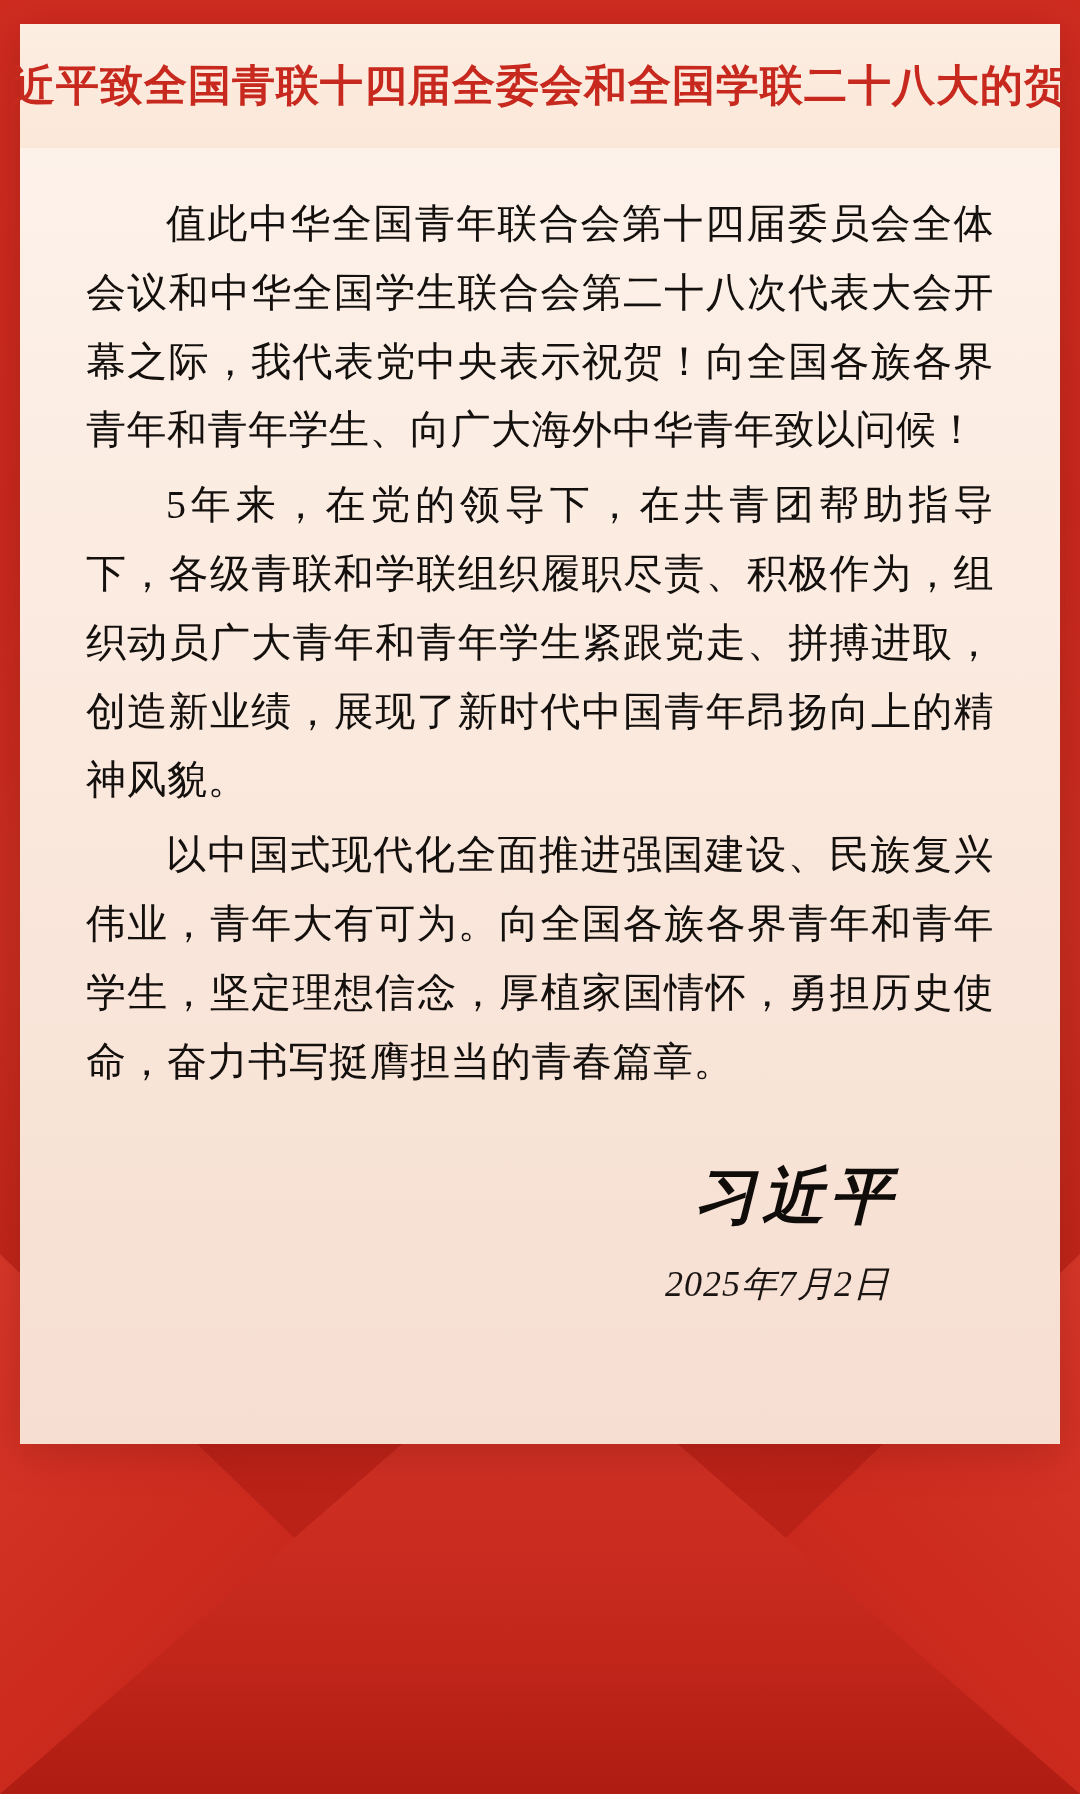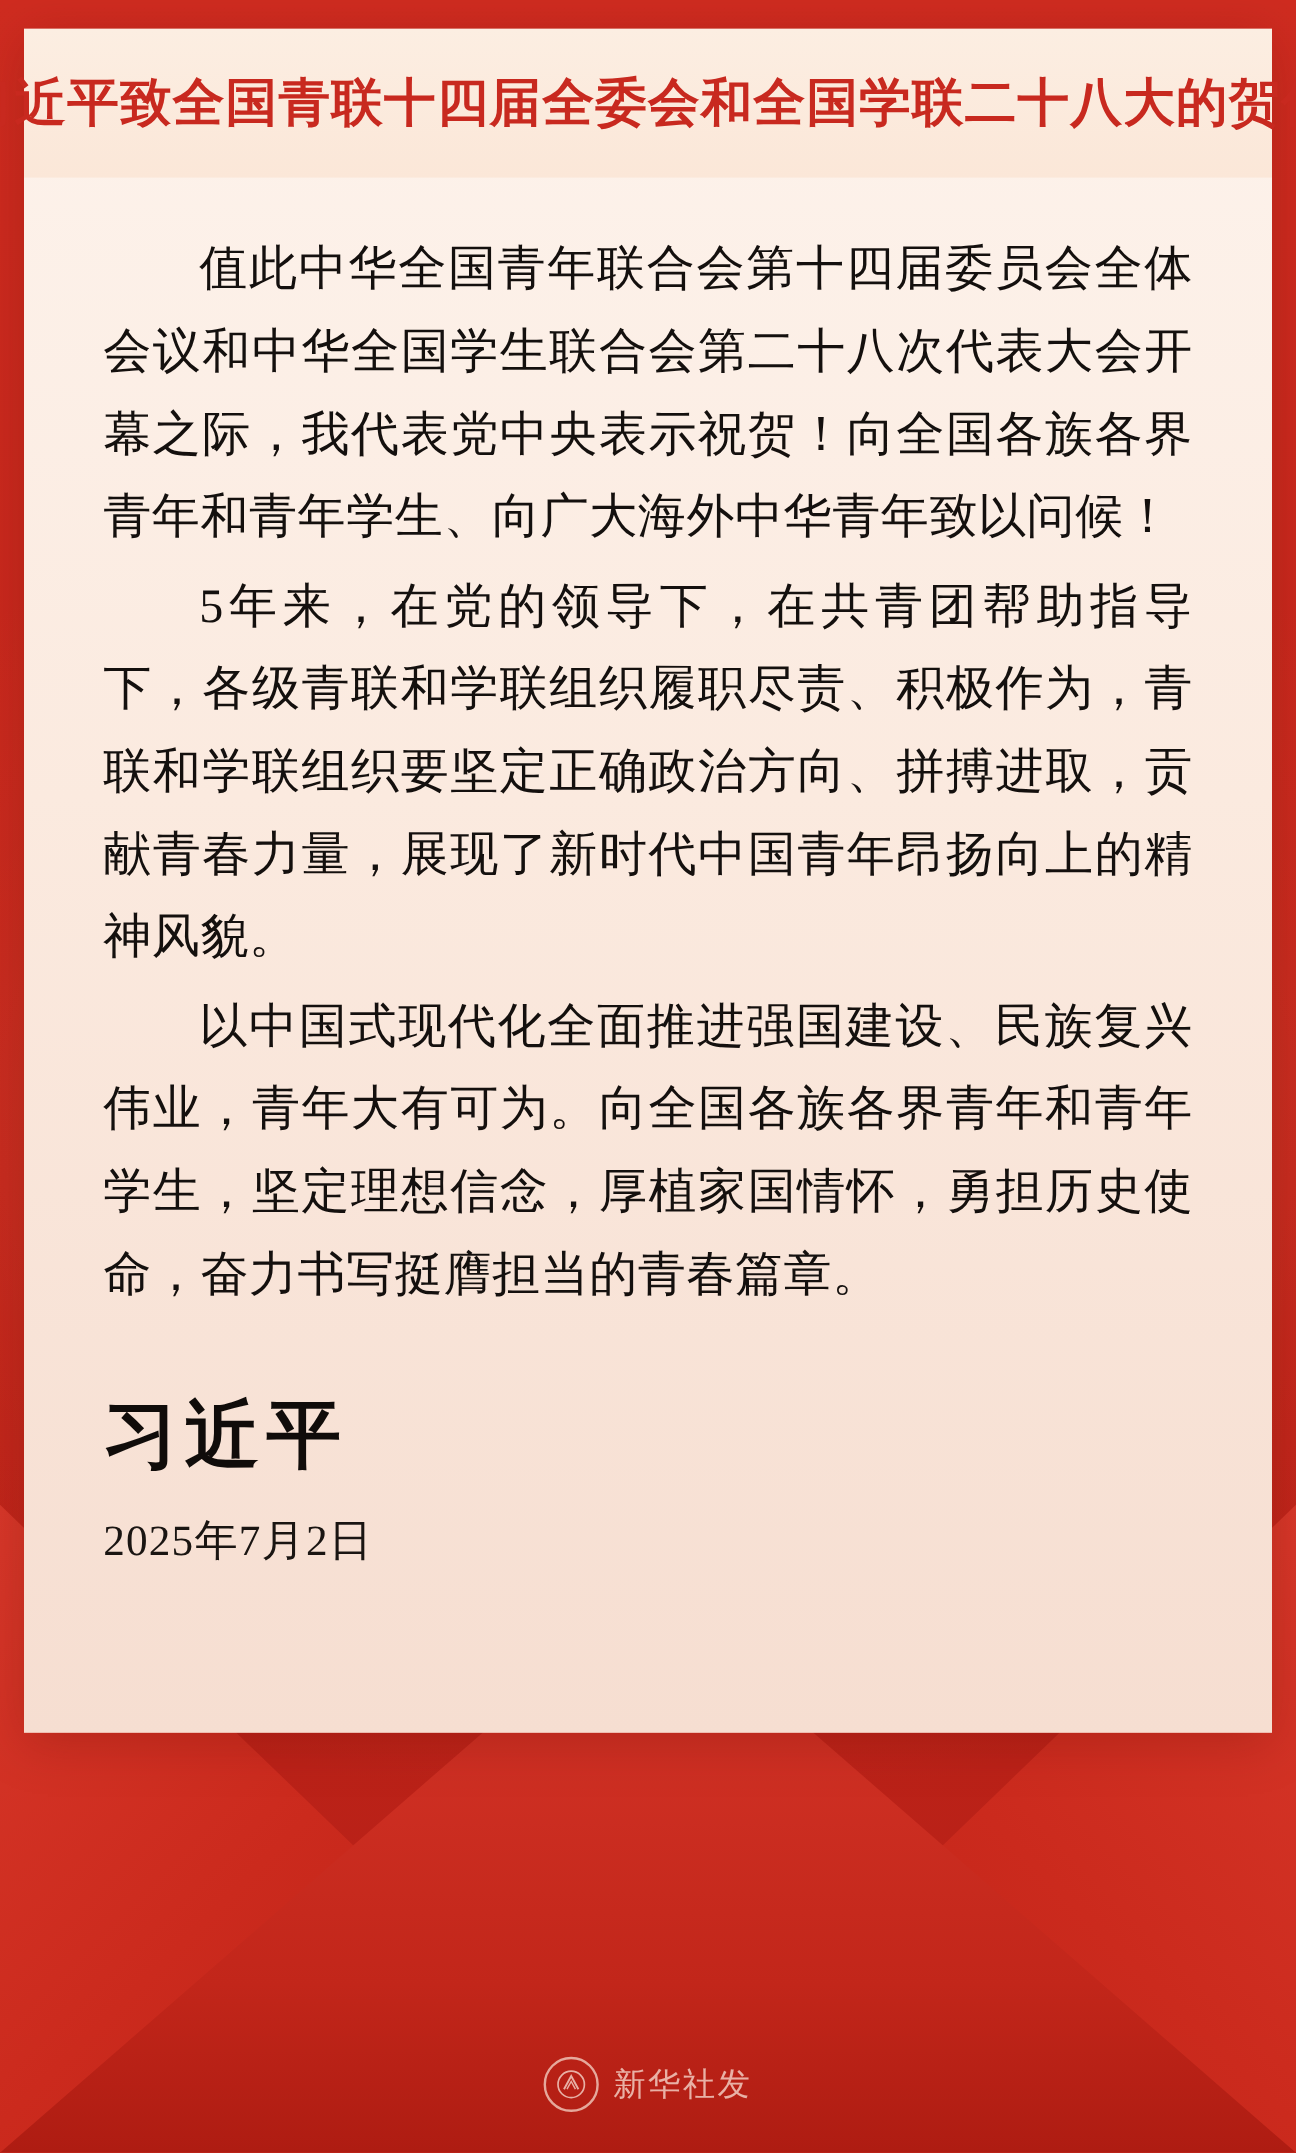--- a/index.html
+++ b/index.html
@@ -100,21 +100,23 @@
     line-height: 1.72;
     color: #14100e;
     text-align: justify;
     text-indent: 2em;
     font-family: "Liberation Serif", "DejaVu Serif", serif;
     letter-spacing: 0.5px;
   }
 
   .signature-block {
     margin-top: 58px;
+    text-align: right;
     padding-right: 96px;
+    font-style: italic;
   }
   .signature-name {
     font-size: 62px;
     font-weight: bold;
     color: #100c0a;
     letter-spacing: 6px;
     font-family: "Liberation Serif", "DejaVu Serif", serif;
   }
   .signature-date {
     margin-top: 22px;
@@ -163,33 +165,23 @@
   <div class="flap-right"></div>
   <div class="flap-bottom"></div>
 
   <div id="letter">
     <div class="title-band">
       <div class="title-text">习近平致全国青联十四届全委会和全国学联二十八大的贺信</div>
     </div>
 
     <div class="letter-body">
       <p class="para">值此中华全国青年联合会第十四届委员会全体会议和中华全国学生联合会第二十八次代表大会开幕之际，我代表党中央表示祝贺！向全国各族各界青年和青年学生、向广大海外中华青年致以问候！</p>
-      <p class="para">5年来，在党的领导下，在共青团帮助指导下，各级青联和学联组织履职尽责、积极作为，青联和学联组织要坚定正确政治方向、拼搏进取，贡献青春力量，展现了新时代中国青年昂扬向上的精神风貌。</p>
+      <p class="para">5年来，在党的领导下，在共青团帮助指导下，各级青联和学联组织履职尽责、积极作为，组织动员广大青年和青年学生紧跟党走、拼搏进取，创造新业绩，展现了新时代中国青年昂扬向上的精神风貌。</p>
       <p class="para">以中国式现代化全面推进强国建设、民族复兴伟业，青年大有可为。向全国各族各界青年和青年学生，坚定理想信念，厚植家国情怀，勇担历史使命，奋力书写挺膺担当的青春篇章。</p>
 
       <div class="signature-block">
         <div class="signature-name">习近平</div>
         <div class="signature-date">2025年7月2日</div>
       </div>
     </div>
   </div>
 
-  <div id="footer-credit">
-    <span class="logo">
-      <svg width="26" height="26" viewBox="0 0 26 26" aria-hidden="true">
-        <circle cx="13" cy="13" r="11" fill="none" stroke="currentColor" stroke-width="1.4"></circle>
-        <path d="M7 17 L13 6 L19 17" fill="none" stroke="currentColor" stroke-width="1.6"></path>
-        <path d="M9.5 17 L13 10.5 L16.5 17" fill="none" stroke="currentColor" stroke-width="1.2"></path>
-      </svg>
-    </span>
-    <span class="credit-text">新华社发</span>
-  </div>
 </div>
 
 </body></html>

